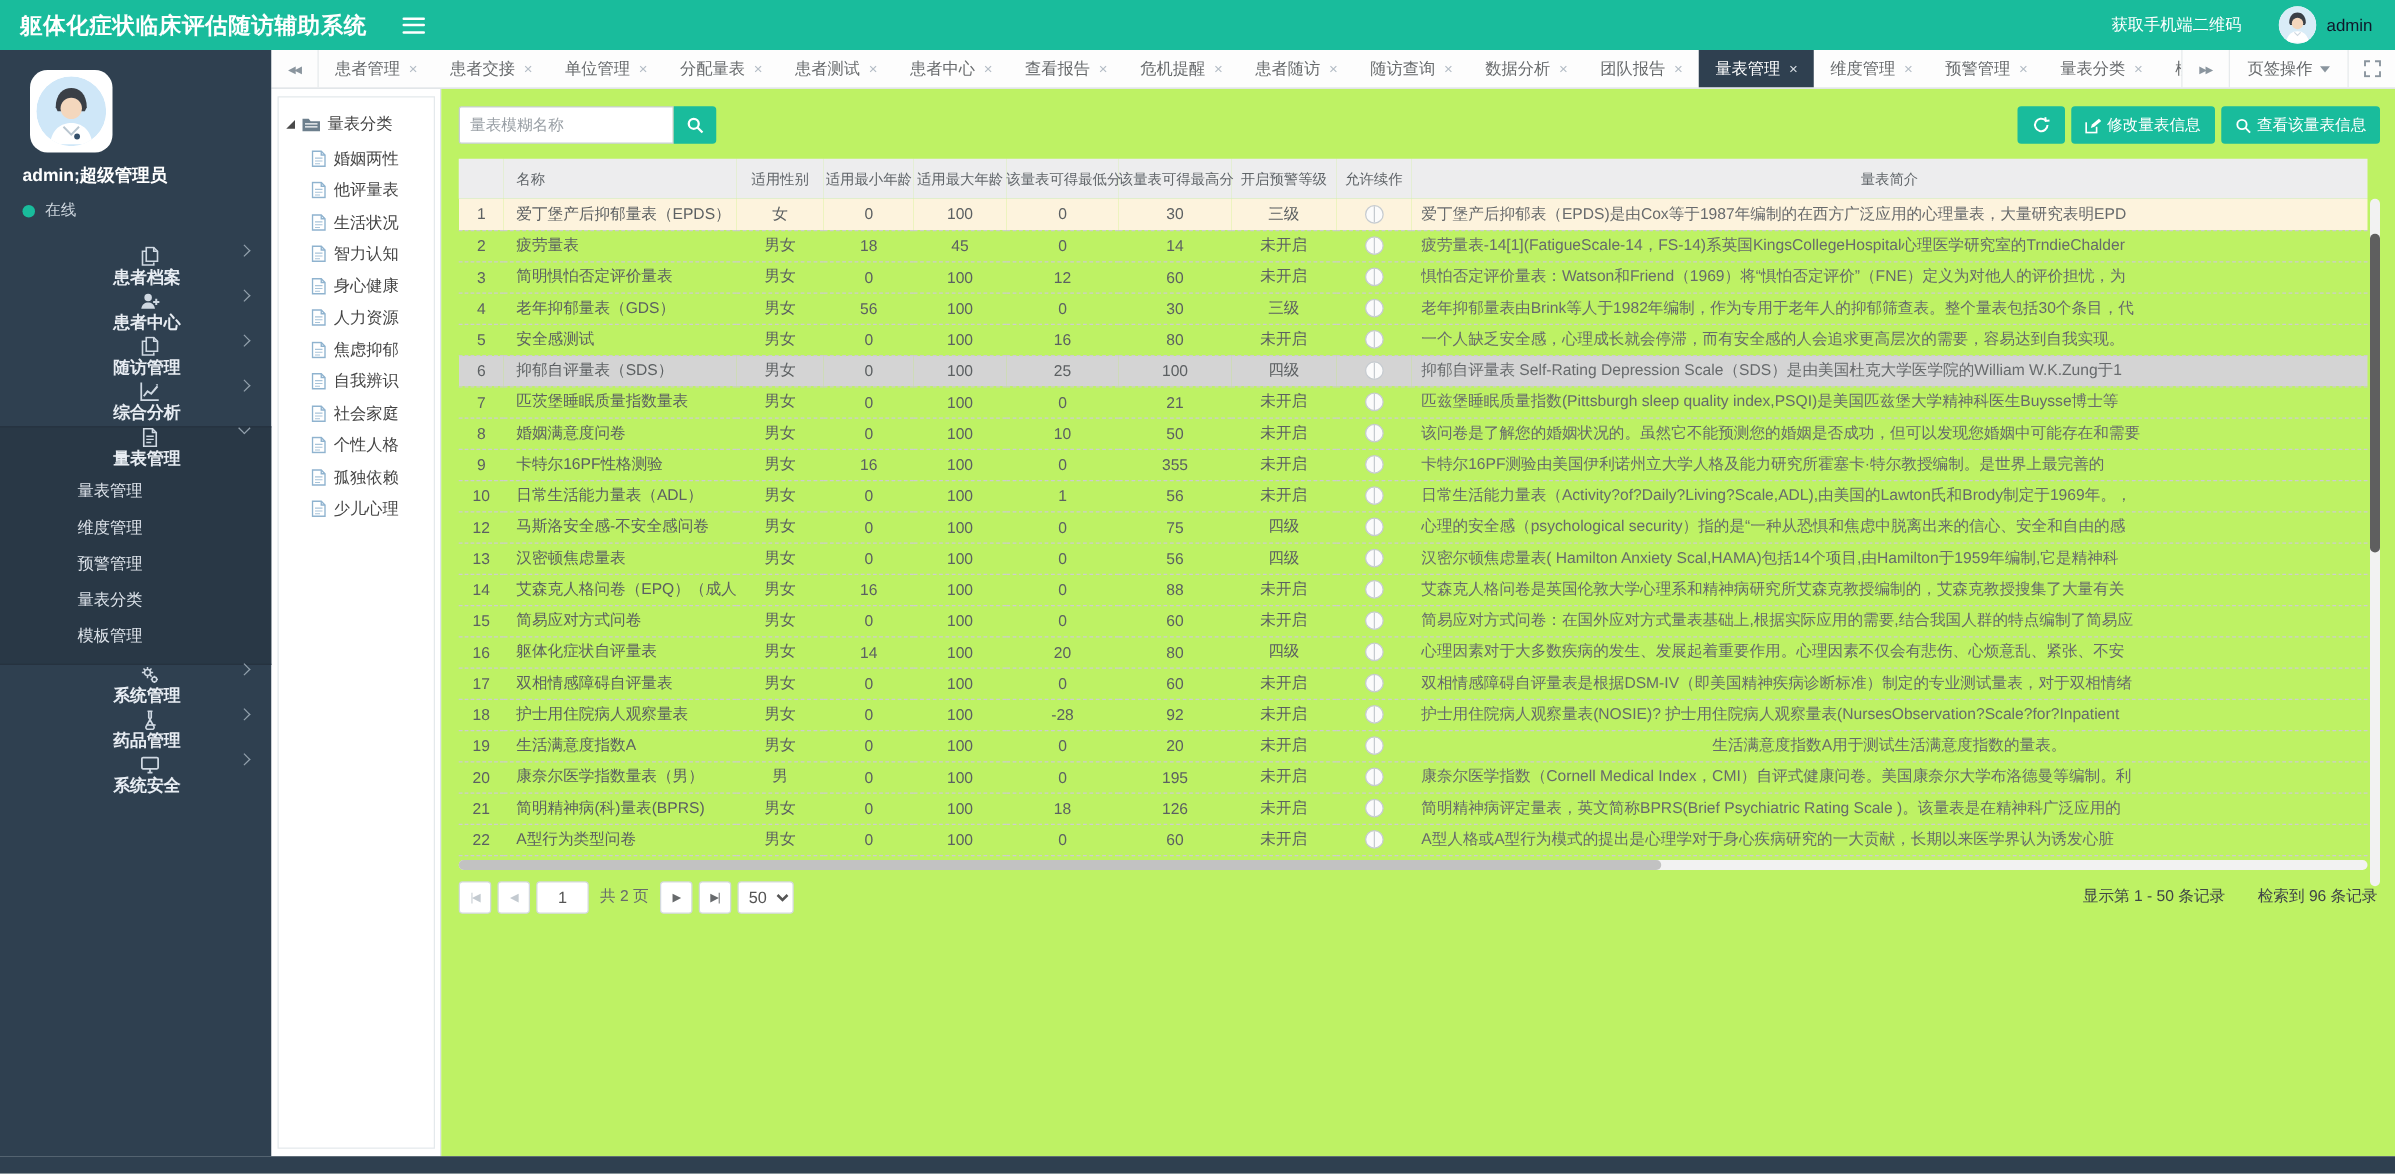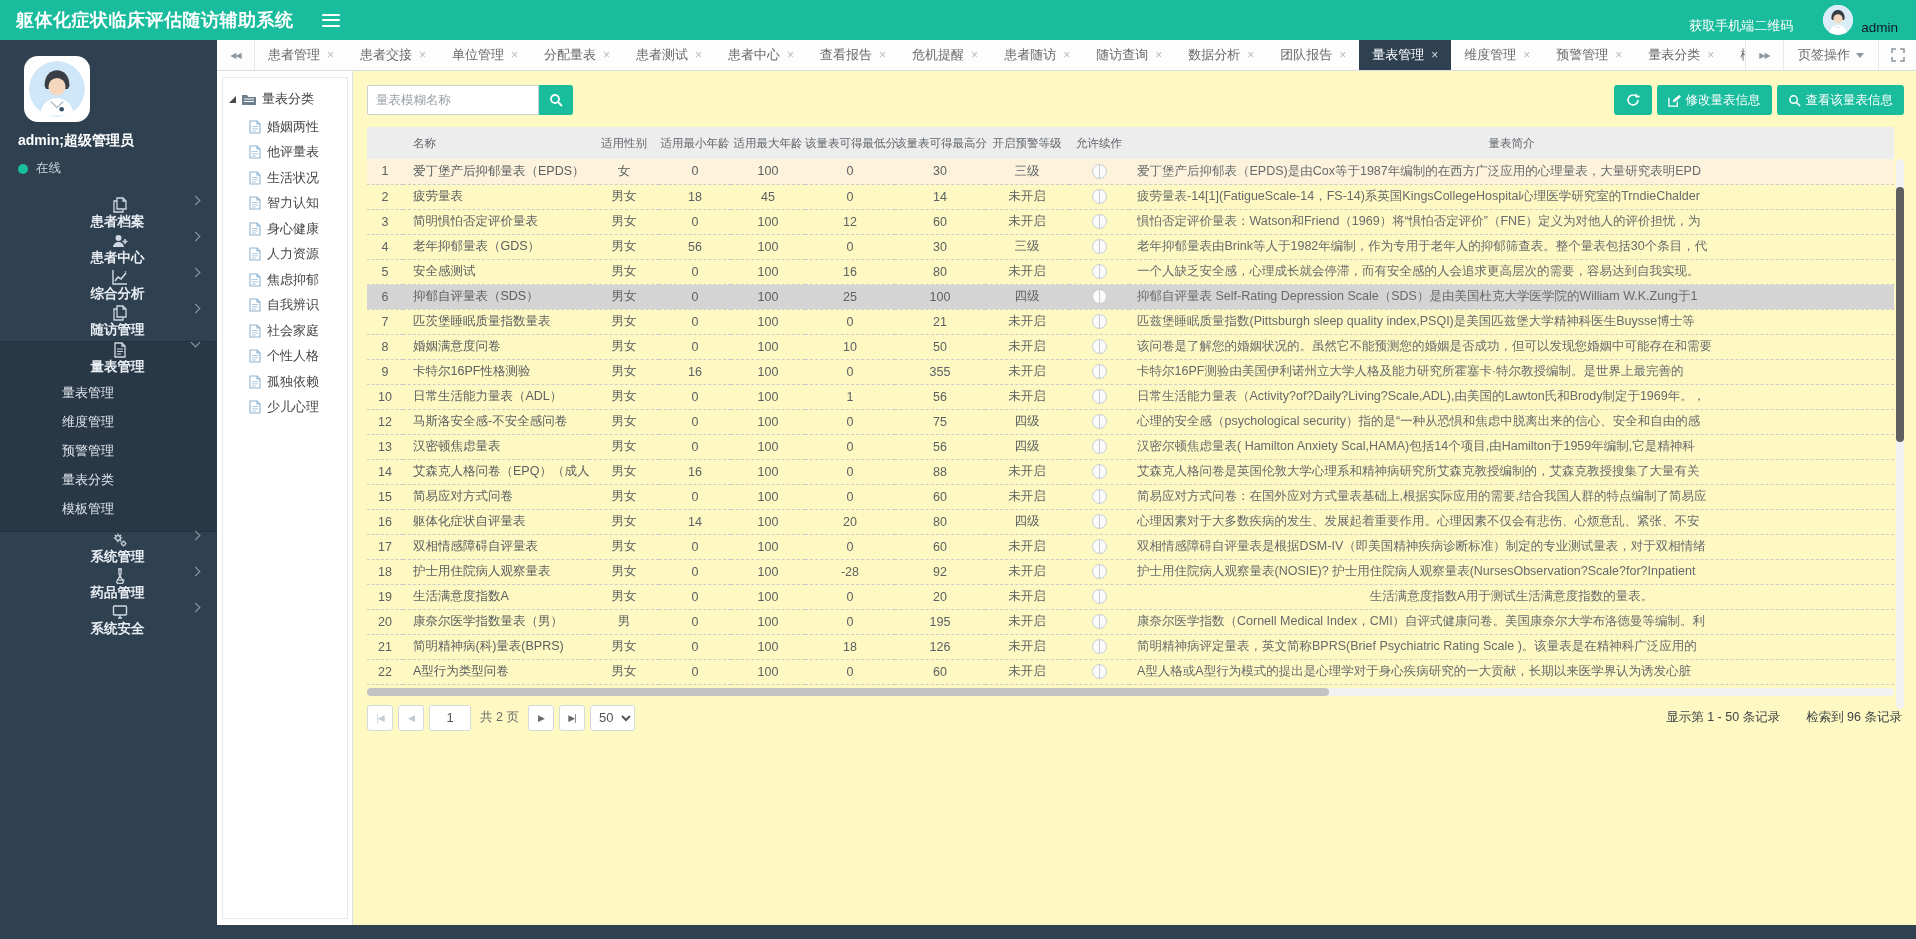--- a/index.html
+++ b/index.html
@@ -4,21 +4,21 @@
 <style>
   * { box-sizing: border-box; margin: 0; padding: 0; }
   html,body { width:1916px; height:939px; overflow:hidden; font-family:"Liberation Sans","DejaVu Sans",sans-serif; background:#fff; }
   .app { position:relative; width:1916px; height:939px; }
 
   
   .top-header { position:absolute; left:0; top:0; width:1916px; height:40px; background:#19bc9c; display:flex; align-items:center; z-index:30; }
   .app-title { color:#fff; font-size:18px; font-weight:bold; margin-left:16px; letter-spacing:0.5px; }
   .hamburger { margin-left:28px; width:18px; height:13px; display:flex; flex-direction:column; justify-content:space-between; cursor:pointer; }
   .hamburger i { display:block; height:2px; background:#fff; border-radius:1px; }
-  .header-right { margin-left:auto; display:flex; align-items:flex-end; margin-right:18px; }
+  .header-right { margin-left:auto; display:flex; align-items:center; margin-right:18px; }
   .qr-link { color:#fff; font-size:13px; margin-right:30px; cursor:pointer; }
   .header-avatar { width:30px; height:30px; border-radius:50%; overflow:hidden; background:#fff; }
   .header-avatar svg, .avatar-box svg { display:block; width:100%; height:100%; }
   .header-user { color:#0f172a; font-size:13.5px; margin-left:8px; }
 
   
   .sidebar { position:absolute; left:0; top:40px; width:217px; height:885px; background:#2f4050; z-index:20; }
   .profile { padding:16px 0 10px 18px; }
   .avatar-box { width:66px; height:66px; background:#fff; border-radius:14px; padding:5px; margin-left:6px; }
   .avatar-box .ph { width:56px; height:56px; border-radius:50%; overflow:hidden; }
@@ -54,21 +54,21 @@
   .tree-panel { position:absolute; left:217px; top:71px; width:136px; height:854px; background:#fff; border-right:1px solid #dde3e8; }
   .tree-box { margin:6px 4px 6px 5px; border:1px solid #e4e9ec; height:calc(100% - 12px); padding:12px 4px 0 6px; overflow:hidden; }
   .tree-root { display:flex; align-items:center; font-size:13px; color:#3f3f3f; cursor:pointer; }
   .tri { width:0; height:0; border-bottom:7px solid #4a4a4a; border-left:7px solid transparent; margin-right:5px; }
   .tree-root svg { width:16px; height:13px; margin-right:5px; }
   .tree-items { margin-top:6px; }
   .tree-items li { list-style:none; height:25.5px; display:flex; align-items:center; padding-left:20px; font-size:13px; color:#454545; cursor:pointer; }
   .tree-items li svg { width:12px; height:14px; margin-right:6px; flex:none; }
 
   
-  .content { position:absolute; left:353px; top:71px; width:1563px; height:854px; background:#fef9c3; padding:14px 12px 10px 14px; }
+  .content { position:absolute; left:353px; top:71px; width:1563px; height:854px; background:#bef264; padding:14px 12px 10px 14px; }
   .toolbar { display:flex; align-items:center; }
   .search-input { width:172px; height:30px; border:1px solid #c8cfd4; border-radius:2px 0 0 2px; padding:0 8px; font-size:12.5px; color:#555; outline:none; }
   .search-input::placeholder { color:#9aa0a6; }
   .btn { border:none; cursor:pointer; background:#19bc9c; color:#fff; height:30px; border-radius:3px; font-size:12.5px; display:flex; align-items:center;text-align:center; }
   .btn svg { display:block; }
   .btn-search { width:34px; justify-content:center; border-radius:0 3px 3px 0; }
   .toolbar-right { margin-left:auto; display:flex; gap:5px; }
   .btn-refresh { width:38px; justify-content:center; }
   .btn-label { padding:0 11px; }
   .btn-label svg { margin-right:5px; }
@@ -179,40 +179,40 @@
             </span>
       <span class="nav-label">患者中心</span>
       <span class="chev"></span>
     </div>
   </div>
 
   <div class="nav-block">
     <div class="nav-item">
       <span class="nav-icon">
               <svg viewBox="0 0 16 16">
+                <path d="M5 1h6l3 3v8H5z" fill="none" stroke="#cfd8e2" stroke-width="1.3"></path>
+                <path d="M11 1v3h3" fill="none" stroke="#cfd8e2" stroke-width="1.3"></path>
+                <path d="M5 4H2v11h9v-2" fill="none" stroke="#cfd8e2" stroke-width="1.3"></path>
+              </svg>
+            </span>
+      <span class="nav-label">随访管理</span>
+      <span class="chev"></span>
+    </div>
+  </div>
+
+  <div class="nav-block">
+    <div class="nav-item">
+      <span class="nav-icon">
+              <svg viewBox="0 0 16 16">
                 <path d="M1 1v14h14" fill="none" stroke="#cfd8e2" stroke-width="1.4"></path>
                 <path d="M3 12l3-4 3 2 5-6" fill="none" stroke="#cfd8e2" stroke-width="1.6"></path>
                 <path d="M14 4l0.3-1.8-1.8 0.3z" fill="#cfd8e2"></path>
               </svg>
             </span>
       <span class="nav-label">综合分析</span>
-      <span class="chev"></span>
-    </div>
-  </div>
-
-  <div class="nav-block">
-    <div class="nav-item">
-      <span class="nav-icon">
-              <svg viewBox="0 0 16 16">
-                <path d="M5 1h6l3 3v8H5z" fill="none" stroke="#cfd8e2" stroke-width="1.3"></path>
-                <path d="M11 1v3h3" fill="none" stroke="#cfd8e2" stroke-width="1.3"></path>
-                <path d="M5 4H2v11h9v-2" fill="none" stroke="#cfd8e2" stroke-width="1.3"></path>
-              </svg>
-            </span>
-      <span class="nav-label">随访管理</span>
       <span class="chev"></span>
     </div>
   </div>
 
   <div class="nav-block open">
     <div class="nav-item">
       <span class="nav-icon">
               <svg viewBox="0 0 16 16">
                 <path d="M3 1h7l3 3v11H3z" fill="none" stroke="#cfd8e2" stroke-width="1.3"></path>
                 <path d="M10 1v3h3" fill="none" stroke="#cfd8e2" stroke-width="1.3"></path>

